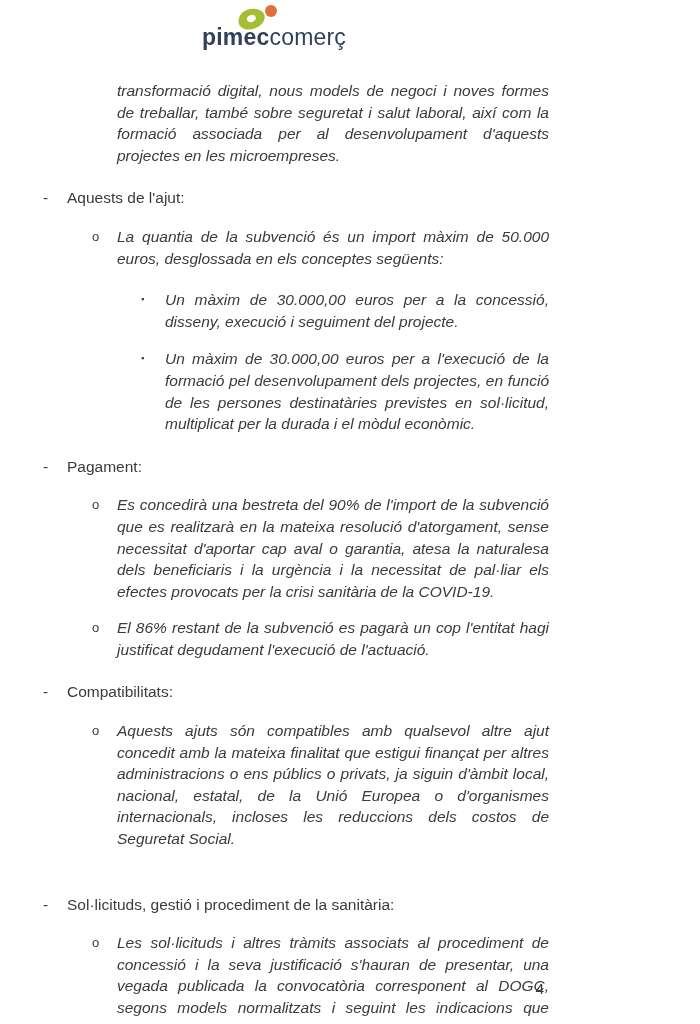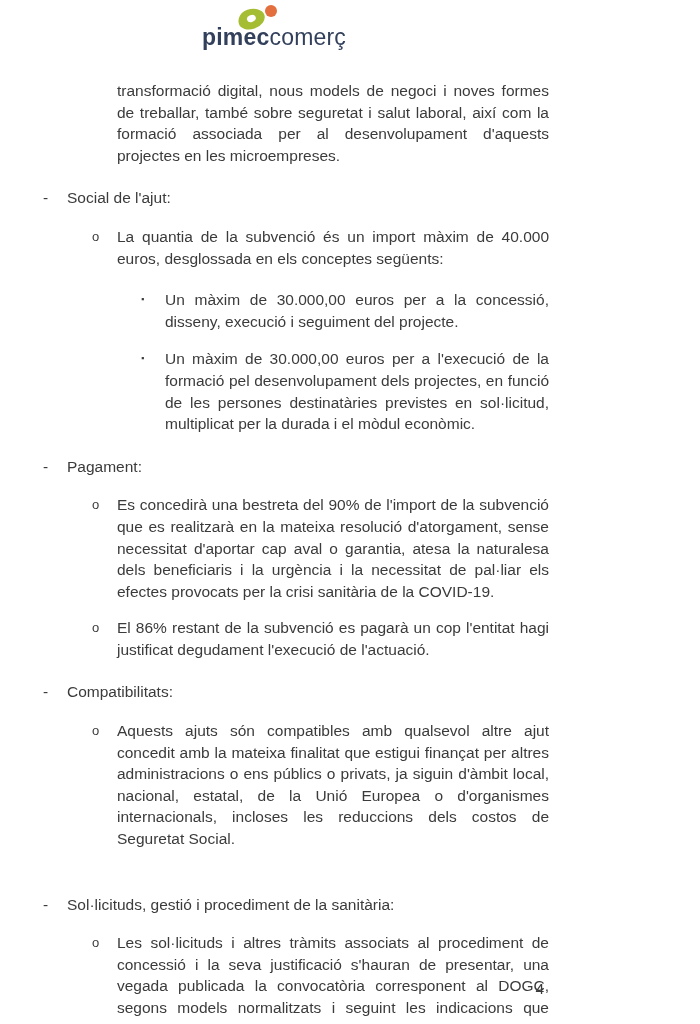--- a/index.html
+++ b/index.html
@@ -65,21 +65,21 @@
     position: absolute;
     left: 63px;
     top: -1px;
     width: 12px;
     height: 12px;
     background: #e26f3d;
     border-radius: 50%;
   }
   
   .content { margin-top: 28px; font-size: 15.5px; line-height: 21.6px; }
-  .justify { text-align: justify; }
+  .justify { text-align: justify; font-style: italic; }
   .intro {
     margin-left: 74px;
     margin-bottom: 19px;
   }
   .label-row {
     display: flex;
     margin-top: 21px;
     margin-bottom: 17px;
   }
   .label-row .marker-dash {
@@ -132,26 +132,26 @@
     <div class="logo-dot"></div>
     <div class="logo-text"><span class="logo-bold">pimec</span><span class="logo-light">comerç</span></div>
   </div>
 
   <div class="content">
 
     <p class="intro justify">transformació digital, nous models de negoci i noves formes de treballar, també sobre seguretat i salut laboral, així com la formació associada per al desenvolupament d'aquests projectes en les microempreses.</p>
 
     <div class="label-row">
       <span class="marker-dash">-</span>
-      <span class="row-text">Social de l'ajut:</span>
-    </div>
-
-    <div class="item-row">
-      <span class="marker-o">o</span>
-      <span class="row-text justify">La quantia de la subvenció és un import màxim de 40.000 euros, desglossada en els conceptes següents:</span>
+      <span class="row-text">Aquests de l'ajut:</span>
+    </div>
+
+    <div class="item-row">
+      <span class="marker-o">o</span>
+      <span class="row-text justify">La quantia de la subvenció és un import màxim de 50.000 euros, desglossada en els conceptes següents:</span>
     </div>
 
     <div class="sub-row">
       <span class="marker-sq">▪</span>
       <span class="row-text justify">Un màxim de 30.000,00 euros per a la concessió, disseny, execució i seguiment del projecte.</span>
     </div>
 
     <div class="sub-row">
       <span class="marker-sq">▪</span>
       <span class="row-text justify">Un màxim de 30.000,00 euros per a l'execució de la formació pel desenvolupament dels projectes, en funció de les persones destinatàries previstes en sol·licitud, multiplicat per la durada i el mòdul econòmic.</span>

